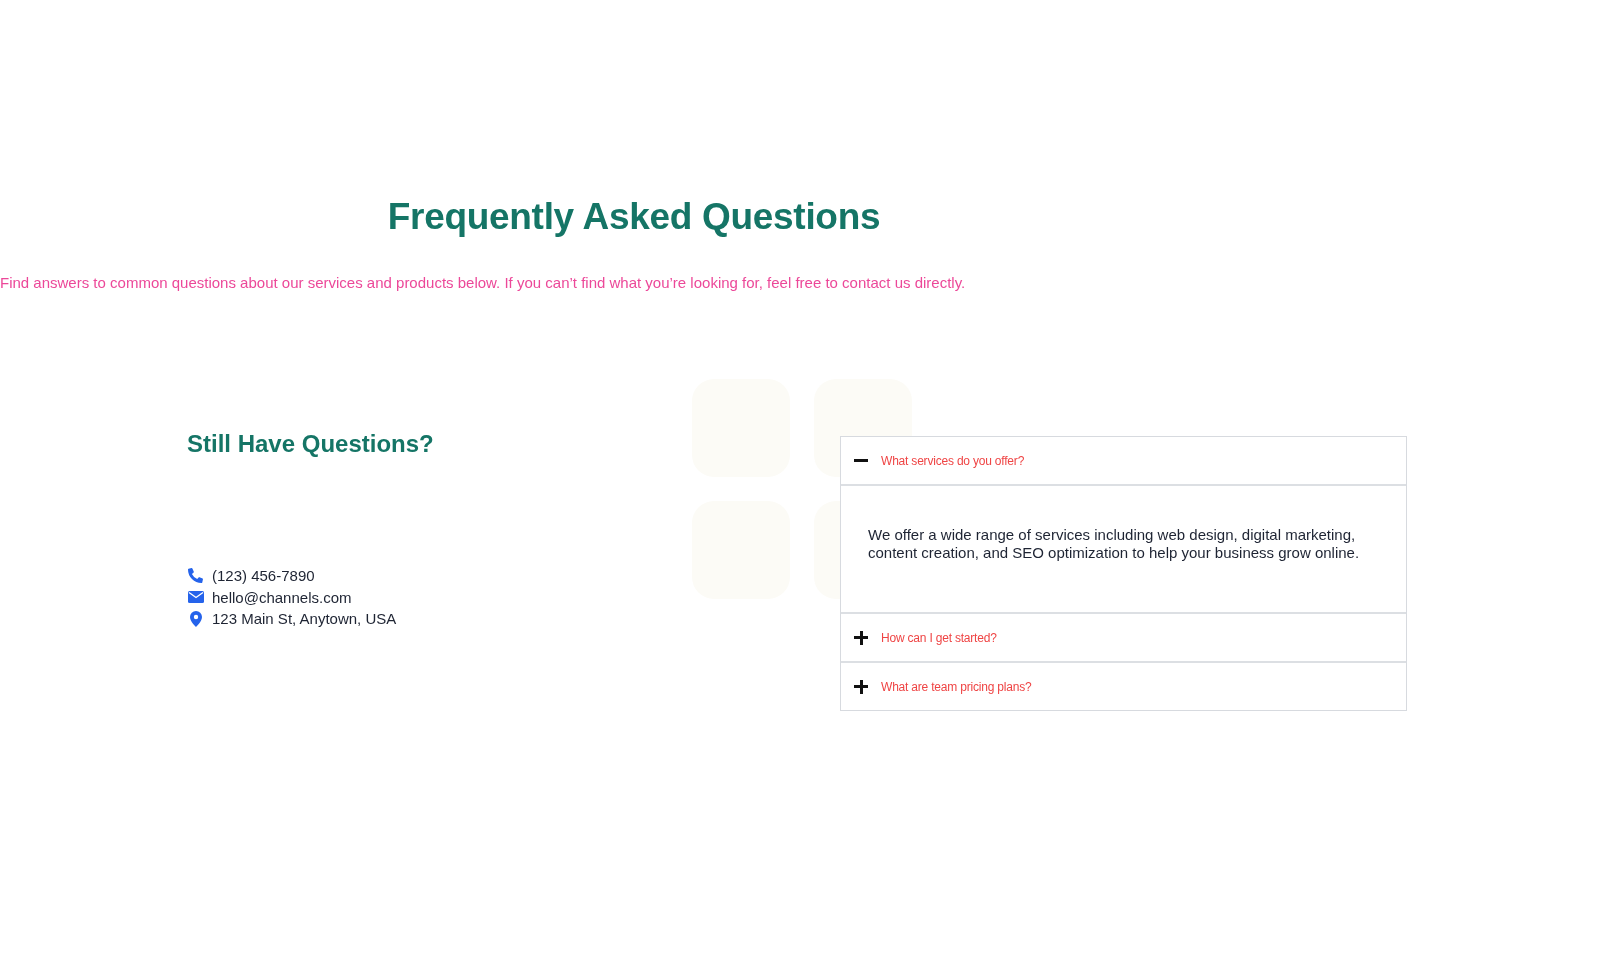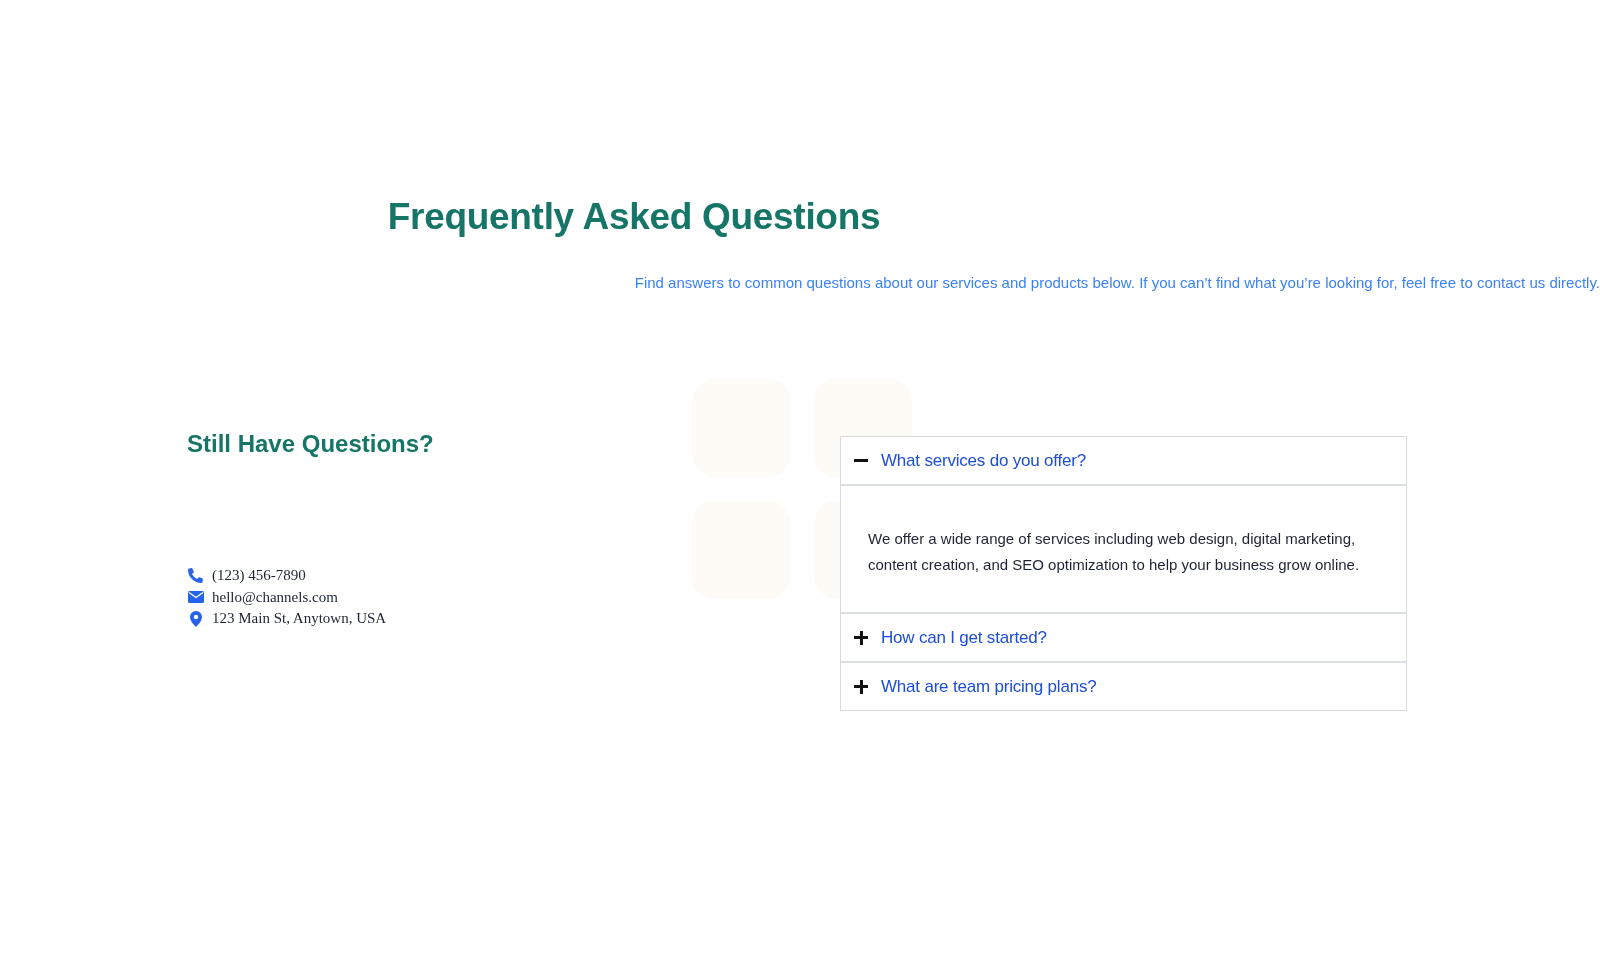--- a/index.html
+++ b/index.html
@@ -6,53 +6,53 @@
     html, body { width: 1600px; height: 978px; background: #ffffff; overflow: hidden; }
     body { font-family: "Liberation Sans", "DejaVu Sans", sans-serif; color: #1f2937; position: relative; }
 
     .faq-title {
       position: absolute; left: 0; top: 196px; width: 1268px;
       text-align: center; font-size: 37px; font-weight: 700;
       color: #157566; letter-spacing: -0.3px;
     }
     .faq-subtitle {
       position: absolute; left: 0; top: 274px; width: 1600px;
-      text-align: right; font-size: 15px; color: #3b82f6;
+      text-align: left; font-size: 15px; color: #ec4899;
     }
 
     .deco {
       position: absolute; width: 98px; height: 98px;
       border-radius: 22px; background: #fcfbf6;
     }
 
     .left-col { position: absolute; left: 187px; top: 430px; width: 560px; }
     .left-title { font-size: 24px; font-weight: 700; color: #157566; }
     .left-text { position: absolute; top: 73px; left: 0; font-size: 15px; color: #1e2433; white-space: nowrap; }
     .contact-list { position: absolute; top: 135px; left: 0; list-style: none; }
-    .contact-item { display: flex; align-items: center; height: 21.5px; font-size: 15px; color: #1e2433; font-family: Liberation Serif, serif; }
+    .contact-item { display: flex; align-items: center; height: 21.5px; font-size: 15px; color: #1e2433; }
     .contact-icon { width: 17px; height: 15px; margin-right: 8px; display: inline-flex; align-items: center; justify-content: center; }
     .contact-icon svg { display: block; }
 
     .accordion {
       position: absolute; left: 840px; top: 436px; width: 567px;
       border: 1px solid #d7dadf; background: #ffffff;
     }
     .acc-item { border-top: 2px solid #dcdfe3; }
     .acc-item:first-child { border-top: none; }
     .acc-header {
       display: flex; align-items: center; height: 47px; padding-left: 12px;
       cursor: pointer;
     }
     .acc-icon { width: 16px; height: 16px; margin-right: 12px; position: relative; }
     .acc-icon .h { position: absolute; left: 1px; top: 6.5px; width: 14px; height: 3px; background: #111; }
     .acc-icon .v { position: absolute; left: 6.5px; top: 1px; width: 3px; height: 14px; background: #111; }
-    .acc-title { font-size: 17px; color: #1d4ed8; font-weight: 400; letter-spacing: -0.2px; }
+    .acc-title { font-size: 12px; color: #ef4444; font-weight: 400; letter-spacing: -0.2px; }
     .acc-body {
       border-top: 2px solid #dcdfe3; padding: 40px 27px 40px 27px; height: 128px;
-      font-size: 15px; line-height: 26px; color: #1e2433;
+      font-size: 15px; line-height: 18px; color: #1e2433;
     }
   </style>
 </head>
 <body>
 
 <h1 class="faq-title">Frequently Asked Questions</h1>
 <p class="faq-subtitle">Find answers to common questions about our services and products below. If you can’t find what you’re looking for, feel free to contact us directly.</p>
 
 <div class="deco" style="left:692px; top:379px;"></div>
 <div class="deco" style="left:814px; top:379px;"></div>

